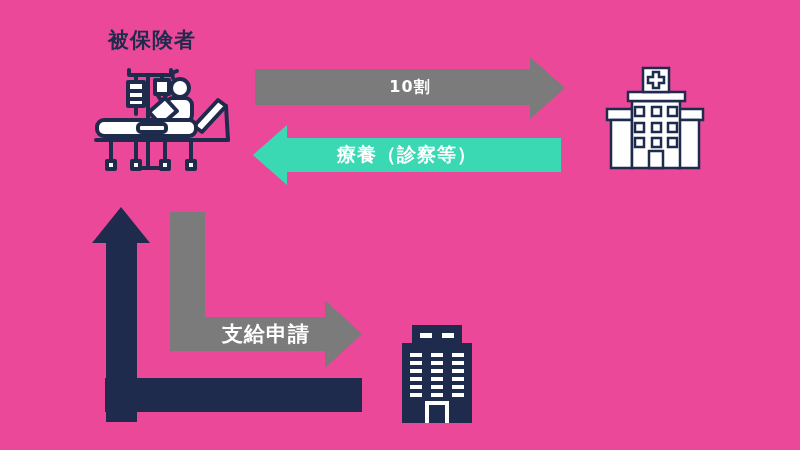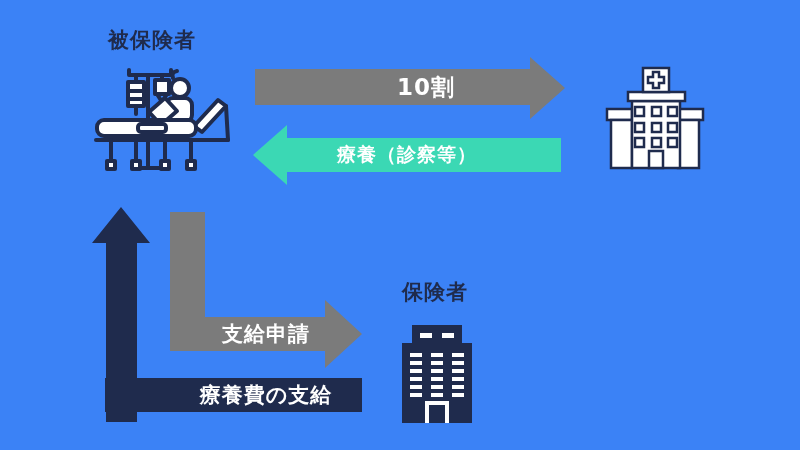--- a/index.html
+++ b/index.html
@@ -1,29 +1,29 @@
 <!DOCTYPE html>
 <html><head>
 <meta charset="utf-8">
 <style>
   html,body{margin:0;padding:0;background:#fff;}
   .stage{
-    position:relative;width:800px;height:450px;background:#3b82f6;overflow:hidden;
+    position:relative;width:800px;height:450px;background:#ec4899;overflow:hidden;
     font-family:"DejaVu Sans","Liberation Sans",sans-serif;
   }
   .layer{position:absolute;left:0;top:0;}
   .icon-svg{position:absolute;display:block;}
   .actor-label{
     position:absolute;font-weight:700;font-size:21px;color:#1f2b4d;letter-spacing:1px;white-space:nowrap;
   }
   .arrow-label{
     position:absolute;display:flex;align-items:center;justify-content:center;
     color:#ffffff;font-weight:700;letter-spacing:1px;white-space:nowrap;
   }
-  #lbl-full-payment{left:255px;top:66px;width:310px;height:42px;font-size:23px;margin-left:16px;}
+  #lbl-full-payment{left:255px;top:66px;width:310px;height:42px;font-size:16px;}
   #lbl-treatment{left:253px;top:136px;width:308px;height:38px;font-size:19px;}
   #lbl-application{left:170px;top:315px;width:192px;height:38px;font-size:21px;}
   #lbl-reimbursement{left:170px;top:377px;width:192px;height:36px;font-size:21px;}
   #lbl-insured{left:108px;top:26px;}
   #lbl-insurer{left:402px;top:278px;}
   #icon-bed{left:94px;top:64px;}
   #icon-hospital{left:605px;top:66px;}
   #icon-insurer{left:400px;top:323px;}
 </style>
 </head>
@@ -123,23 +123,21 @@
       <rect x="10" y="70" width="12" height="4"></rect>
         <rect x="31" y="70" width="12" height="4"></rect>
         <rect x="52" y="70" width="12" height="4"></rect>
       <rect x="25" y="78" width="24" height="22"></rect>
     </g>
     <rect x="29" y="82" width="16" height="18" fill="#1f2b4d"></rect>
   </svg>
 
   <div class="actor-label" id="lbl-insured">被保険者</div>
 
-  <div class="actor-label" id="lbl-insurer">保険者</div>
 
   <div class="arrow-label" id="lbl-full-payment">10割</div>
 
   <div class="arrow-label" id="lbl-application">支給申請</div>
 
   <div class="arrow-label" id="lbl-treatment">療養（診察等）</div>
 
-  <div class="arrow-label" id="lbl-reimbursement">療養費の支給</div>
 
 </div>
 
 </body></html>

